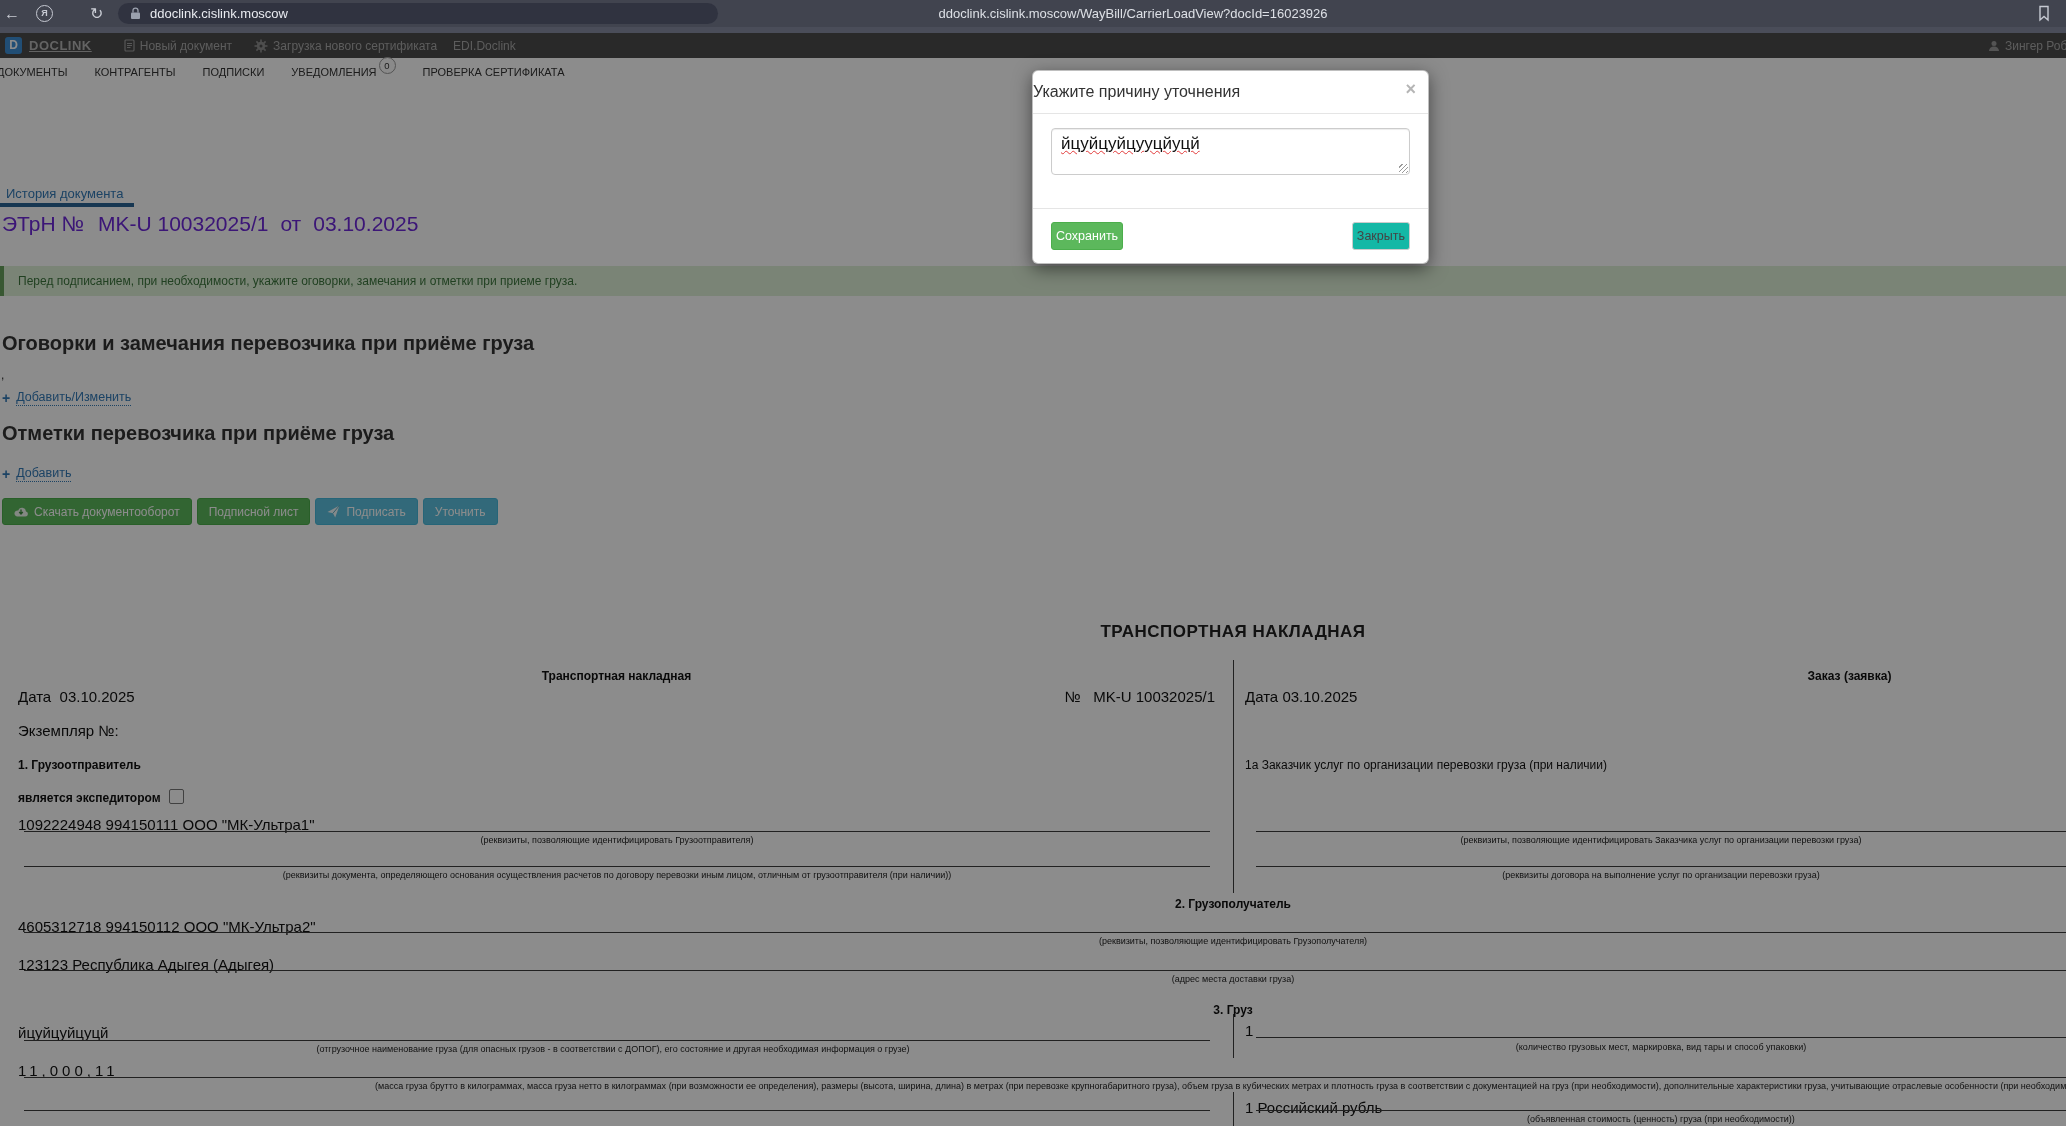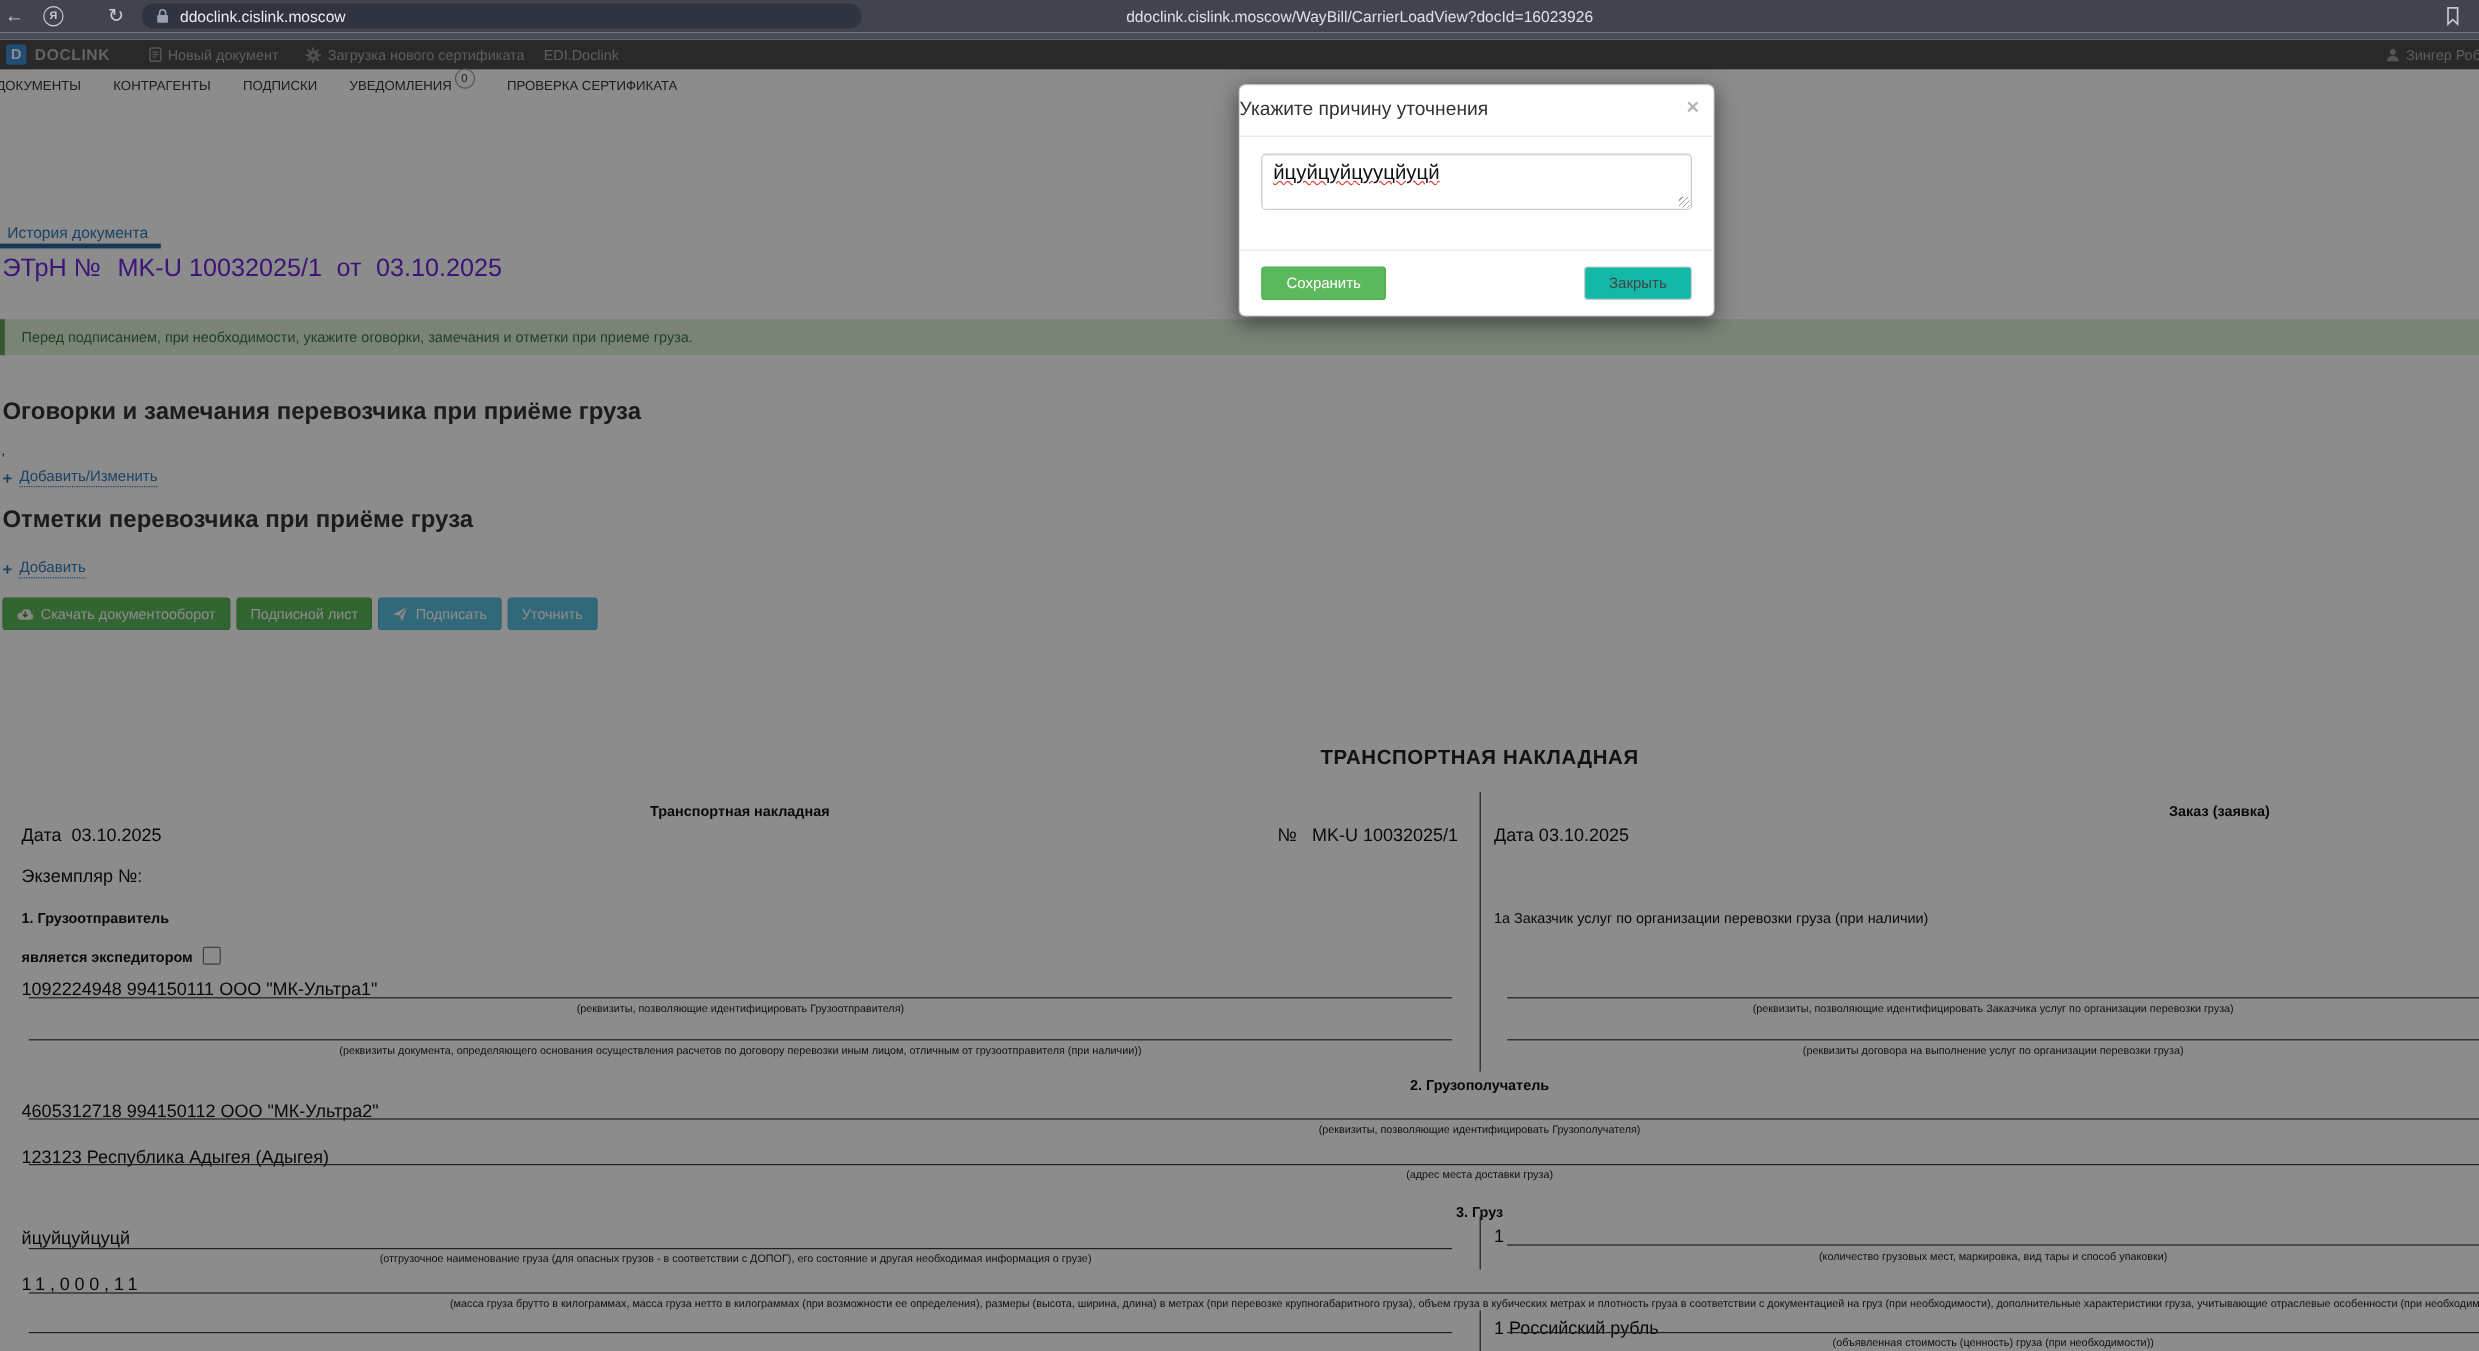--- a/index.html
+++ b/index.html
@@ -15,21 +15,21 @@
           color:#c6c9d2;font-size:9px;font-weight:bold;text-align:center;line-height:15px;}
   .pill{position:absolute;left:118px;top:3px;width:600px;height:21px;border-radius:11px;background:#303340;}
   .pill-url{position:absolute;left:32px;top:0;line-height:21px;font-size:13px;color:#e9ebf0;}
   .title-url{position:absolute;left:200px;right:0;top:0;text-align:center;line-height:27px;font-size:13px;color:#dde0e6;}
 
   
   .navbar{position:absolute;left:0;top:33px;width:2066px;height:25px;background:#4b4b4b;z-index:1;}
   .nav-inner{display:flex;align-items:center;height:25px;padding-left:5px;color:#b0b0b0;font-size:12px;}
   .logo{width:17px;height:17px;background:#3d8fd6;border-radius:3px;color:#fff;font-size:12px;font-weight:bold;
         text-align:center;line-height:17px;}
-  .brand{margin-left:7px;font-size:13px;font-weight:bold;letter-spacing:.5px;color:#b5b5b5;}
+  .brand{margin-left:7px;font-size:13px;font-weight:bold;letter-spacing:.5px;color:#b5b5b5;text-decoration:underline;}
   .nav-item{display:flex;align-items:center;gap:5px;color:#a9a9a9;}
   .nav-user{position:absolute;left:1988px;top:0;height:25px;display:flex;align-items:center;gap:5px;color:#a9a9a9;
             font-size:12px;width:90px;overflow:hidden;}
 
   .menu{position:absolute;left:0;top:58px;width:2066px;height:28px;background:#ffffff;z-index:1;}
   .menu-inner{display:flex;align-items:center;height:28px;gap:27px;margin-left:-3px;font-size:11px;color:#333;}
   .mbadge{display:inline-block;width:15px;height:15px;border:1px solid #999;border-radius:50%;background:#fbfbfb;
           color:#333;font-size:9.5px;line-height:15px;text-align:center;transform:translateY(-7px);margin-left:2px;}
 
   .tab{color:#337ab7;font-size:13px;}
@@ -73,21 +73,21 @@
   .modal-head{position:relative;padding:12px 0;border-bottom:1px solid #e5e5e5;}
   .modal-title{font-size:16px;color:#333;}
   .modal-x{position:absolute;right:12px;top:9px;font-size:18px;font-weight:bold;color:#b5b5b5;cursor:pointer;line-height:18px;}
   .modal-body{padding:14px 18px 33px 18px;}
   .fta{position:relative;height:47px;border:1px solid #ccc;border-radius:4px;box-shadow:inset 0 1px 1px rgba(0,0,0,.075);
        padding:5px 9px;font-size:17px;color:#111;box-sizing:border-box;cursor:text;}
   .fta .misspell{text-decoration:underline;text-decoration-style:wavy;text-decoration-color:#e23b3b;text-decoration-thickness:1px;}
   .fta .grip{position:absolute;right:1px;bottom:1px;width:9px;height:9px;
        background:repeating-linear-gradient(135deg,transparent 0 2px,#9a9a9a 2px 3px);}
   .modal-foot{display:flex;justify-content:space-between;align-items:center;padding:13px 18px;border-top:1px solid #e5e5e5;}
-  .mbtn{font-size:12.5px;padding:6px 20px;border-radius:3px;cursor:pointer;}
+  .mbtn{font-size:12.5px;padding:6px 4px;border-radius:3px;cursor:pointer;}
   .mbtn-save{background:#5cb85c;border:1px solid #4cae4c;color:#fff;}
   .mbtn-close{background:#14b8a6;border:1px solid #ccc;color:#444;}
 </style>
 </head>
 <body>
 
 <div id="root">
 
   <div class="chrome">
     <span class="t cicon" style="left:4px;top:0;">←</span>

